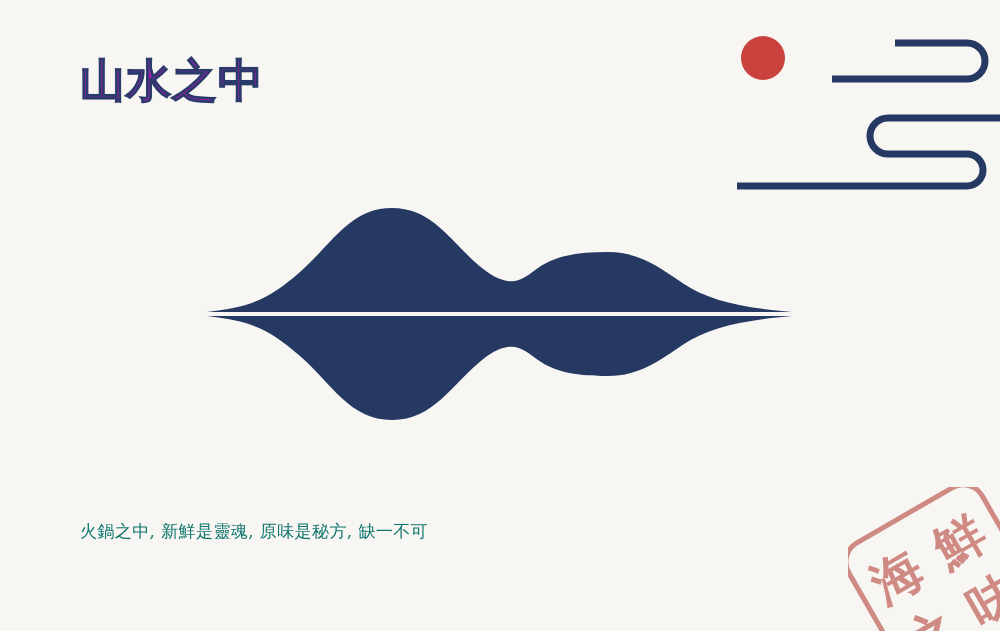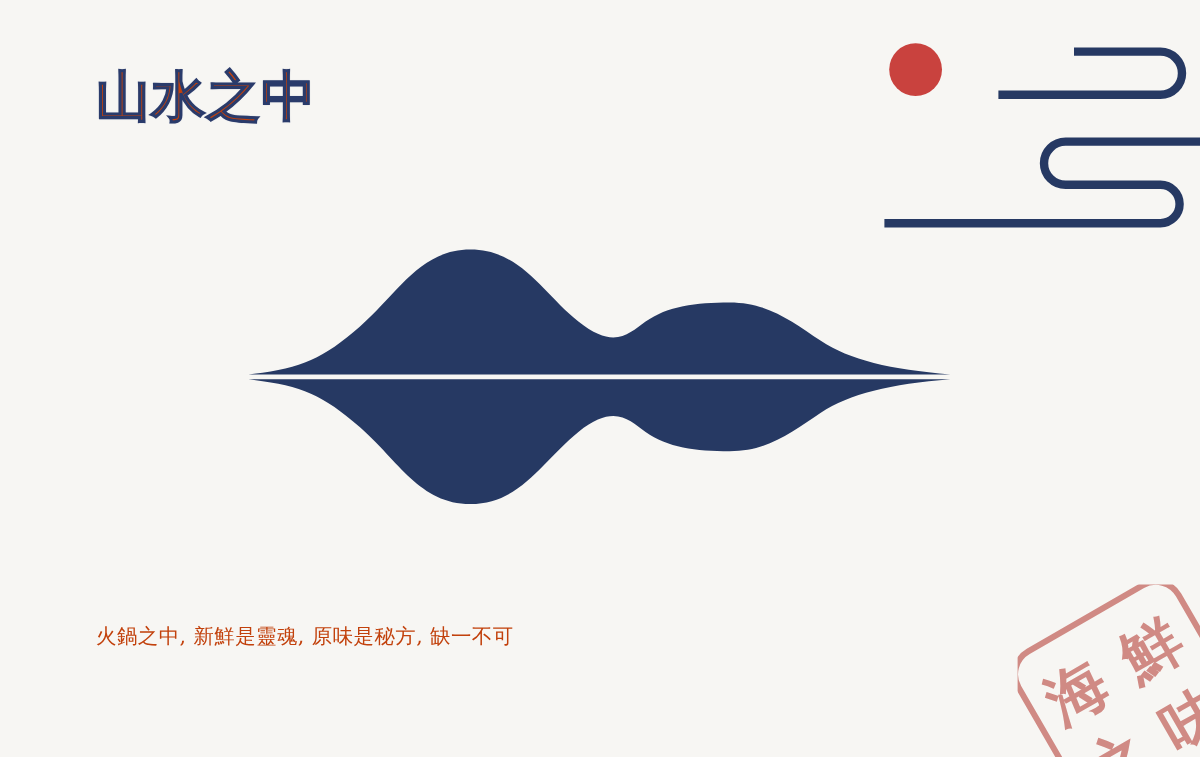--- a/index.html
+++ b/index.html
@@ -93,17 +93,17 @@
     <path id="mark-upper" fill="#263963" d="M 207 312 C 250 307 268 300 300 272 C 332 244 350 208 392 208 C 434 208 452 244 482 268 C 512 292 524 278 538 268 C 556 255 580 252 608 252 C 640 252 660 268 684 284 C 708 300 742 308 792 312 Z"></path>
     <path id="mark-lower" fill="#263963" d="M 207 316 C 250 321 268 328 300 356 C 332 384 350 420 392 420 C 434 420 452 384 482 360 C 512 336 524 350 538 360 C 556 373 580 376 608 376 C 640 376 660 360 684 344 C 708 328 742 320 792 316 Z"></path>
   </svg>
 
   <svg class="layer" id="deco-layer" viewBox="0 0 1000 631">
     <circle id="sun-dot" cx="763" cy="58" r="22" fill="#c9423e"></circle>
     <path id="cloud-line-1" fill="none" stroke-linecap="butt" stroke-linejoin="round" d="M 895 43 H 967 a 18 18 0 0 1 0 36 H 832" stroke="#263963" stroke-width="7"></path>
     <path id="cloud-line-2" fill="none" stroke-linecap="butt" stroke-linejoin="round" d="M 1010 118 H 888 a 18 18 0 0 0 0 36 H 967 a 16 16 0 0 1 0 32 H 737" stroke="#263963" stroke-width="7"></path>
   </svg>
 
-  <div id="title" style="color: #c2410c; -webkit-text-stroke: 1.2px rgb(42, 59, 107);">山水之中</div>
+  <div id="title" style="color: #a21caf; -webkit-text-stroke: 1.2px rgb(42, 59, 107);">山水之中</div>
 
-  <div id="subtitle" style="color: #c2410c;">火鍋之中, 新鮮是靈魂, 原味是秘方, 缺一不可</div>
+  <div id="subtitle" style="color: #0f766e;">火鍋之中, 新鮮是靈魂, 原味是秘方, 缺一不可</div>
 
 </div>
 
 </body></html>

